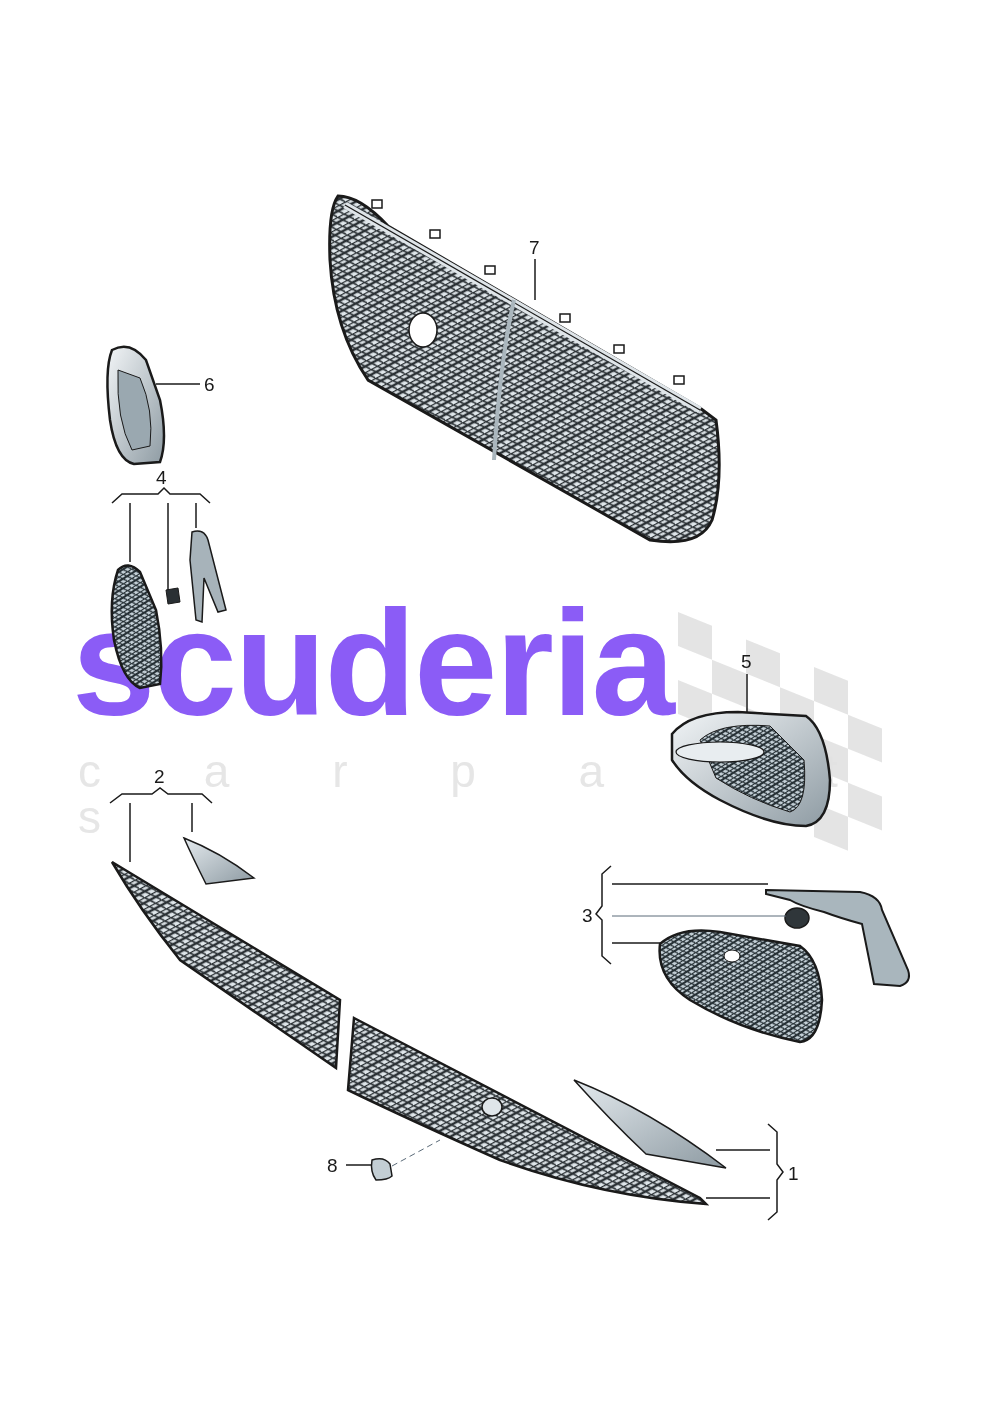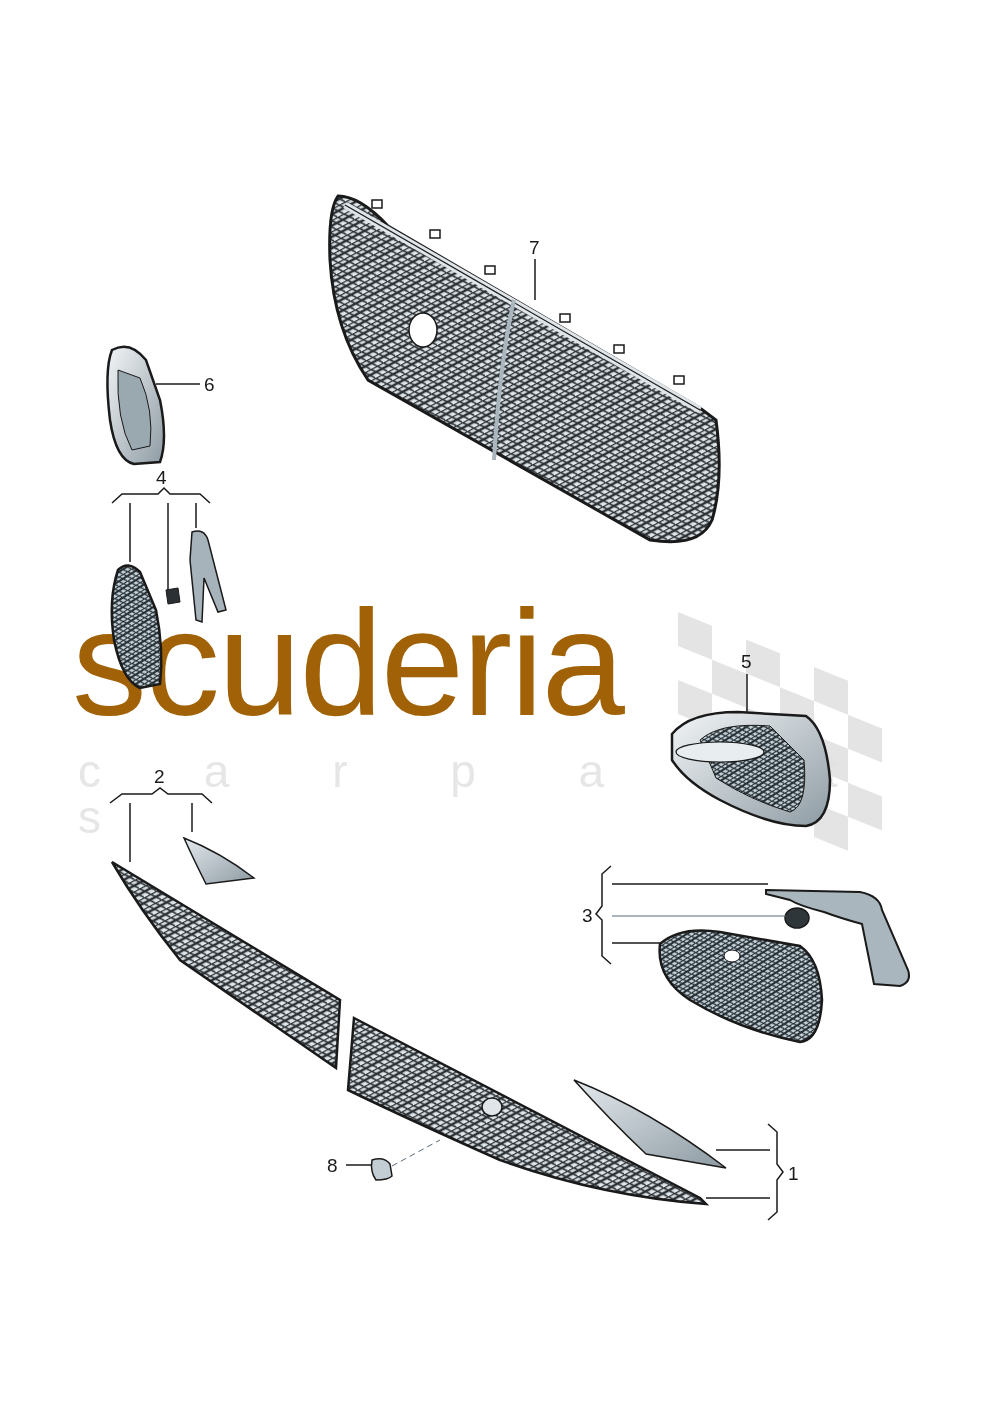--- a/index.html
+++ b/index.html
@@ -1,20 +1,20 @@
 <!DOCTYPE html>
 <html><head>
 <meta charset="utf-8">
 <style>
   html, body { margin: 0; padding: 0; background: #ffffff; }
   body { width: 992px; height: 1403px; position: relative; overflow: hidden;
          font-family: "Liberation Sans", sans-serif; }
   .canvas { position: absolute; left: 0; top: 0; width: 992px; height: 1403px; }
   .wm-text { position: absolute; font-family: "Liberation Sans", sans-serif; pointer-events: none; }
-  .wm-main { left: 72px; top: 588px; font-size: 150px; font-weight: 400; color: #a16207;
+  .wm-main { left: 72px; top: 588px; font-size: 150px; font-weight: 700; color: #8b5cf6;
              letter-spacing: -2px; line-height: 1; }
   .wm-sub { left: 78px; top: 748px; font-size: 46px; color: #e6e6e6; letter-spacing: 45px; line-height: 1; }
   .callout { position: absolute; font-size: 19px; color: #1a1a1a; line-height: 1; }
 </style>
 </head>
 <body>
 
 <div class="canvas">
 
   <div class="wm-text wm-main">scuderia</div>

